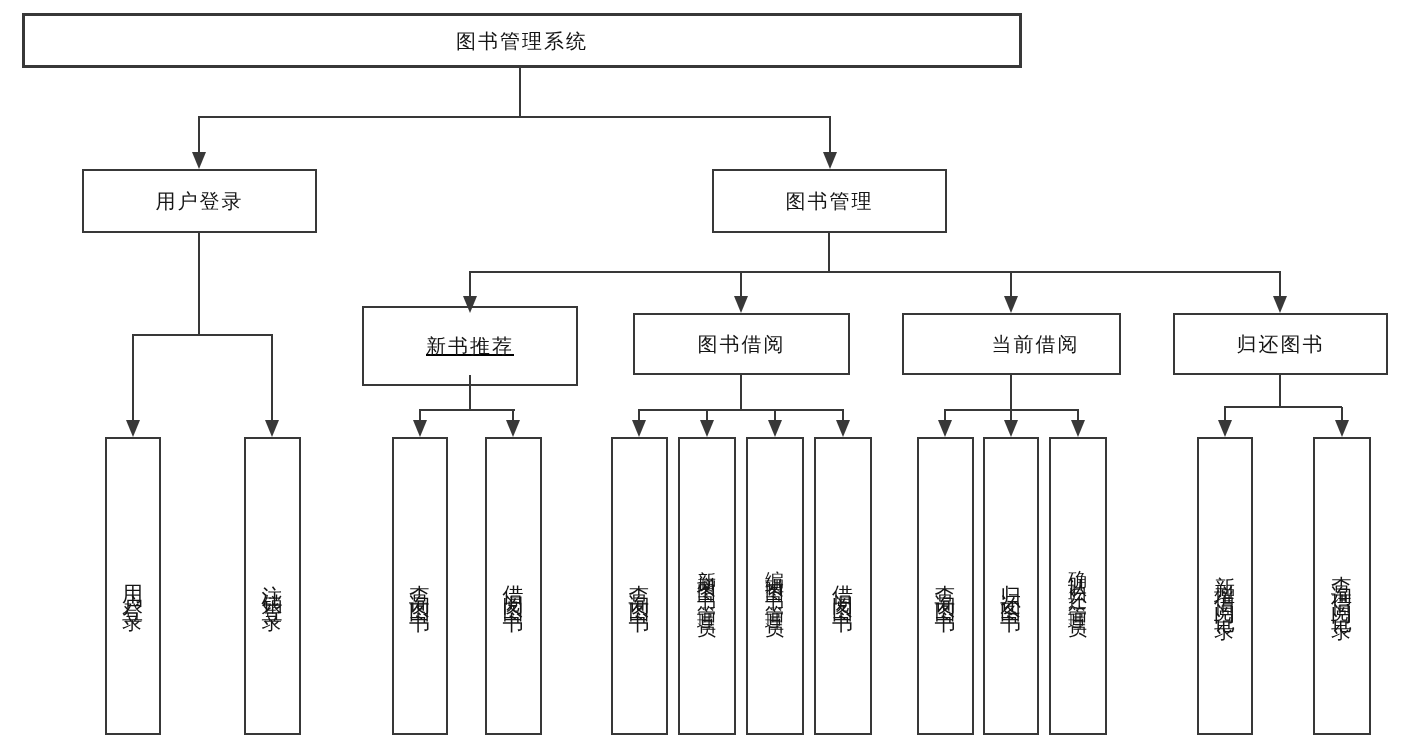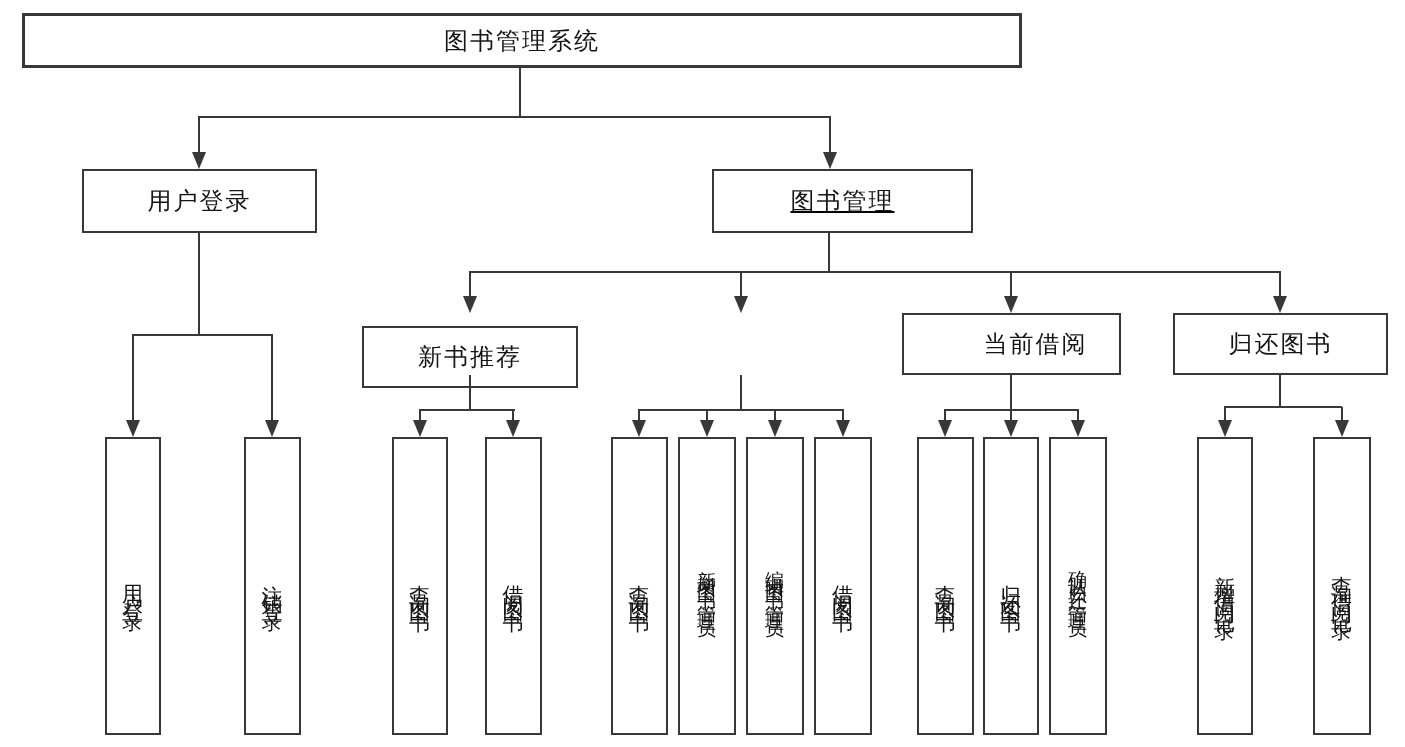--- a/index.html
+++ b/index.html
@@ -16,21 +16,21 @@
     overflow:hidden;
   }
   .canvas{position:relative;width:1405px;height:747px;background:var(--background);}
   
   .hnode{
     position:absolute;box-sizing:border-box;
     border:2px solid var(--line);background:#fff;
     display:flex;align-items:center;justify-content:center;
   }
   .hnode .lbl{
-    font-size:24px;letter-spacing:2px;color:var(--text);
+    font-size:20px;letter-spacing:2px;color:var(--text);
     white-space:nowrap;line-height:1;
   }
   
   .vnode{
     position:absolute;box-sizing:border-box;
     top:437px;height:298px;
     border:2px solid var(--line);background:#fff;
     display:flex;align-items:center;justify-content:center;
   }
   .vnode .vlbl{
@@ -61,26 +61,29 @@
 
 <div class="canvas">
 
   <div class="hnode" style="left:22px;top:13px;width:1000px;height:55px;border-width:3px;">
     <span class="lbl">图书管理系统</span>
   </div>
 
   <div class="hnode" style="left:82px;top:169px;width:235px;height:64px;">
     <span class="lbl">用户登录</span>
   </div>
-  <div class="hnode" style="left:712px;top:169px;width:261px;height:64px;text-decoration:underline;">
+  <div class="hnode" style="left:712px;top:169px;width:235px;height:64px;">
     <span class="lbl">图书管理</span>
   </div>
 
-  <div class="hnode" style="left:362px;top:326px;width:216px;height:62px;">
+  <div class="hnode" style="left:362px;top:306px;width:216px;height:80px;text-decoration:underline;">
     <span class="lbl">新书推荐</span>
+  </div>
+  <div class="hnode" style="left:633px;top:313px;width:217px;height:62px;">
+    <span class="lbl">图书借阅</span>
   </div>
   <div class="hnode" style="left:902px;top:313px;width:219px;height:62px;padding-left:48px;">
     <span class="lbl">当前借阅</span>
   </div>
   <div class="hnode" style="left:1173px;top:313px;width:215px;height:62px;">
     <span class="lbl">归还图书</span>
   </div>
 
   <div class="vnode" style="left:105px;width:56px;">
     <span class="vlbl">用户登录</span>

